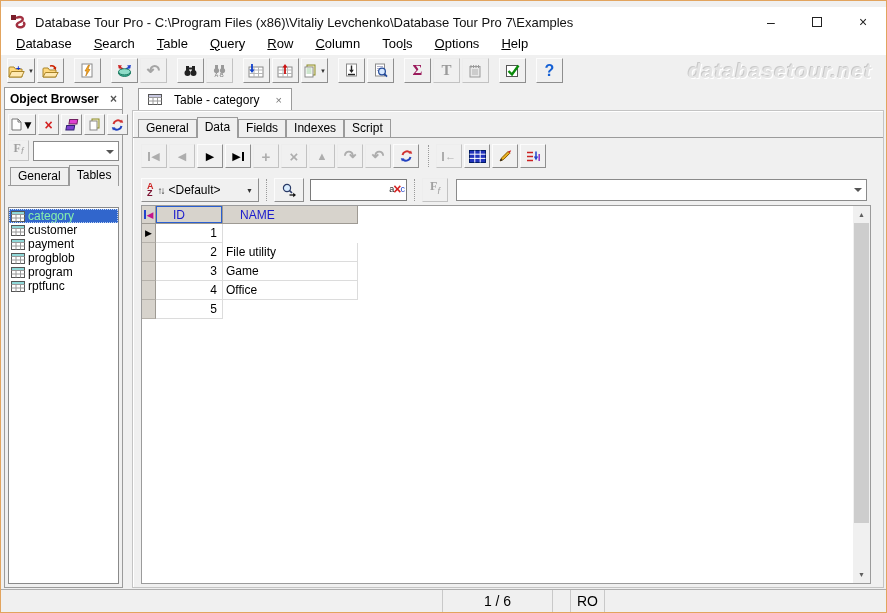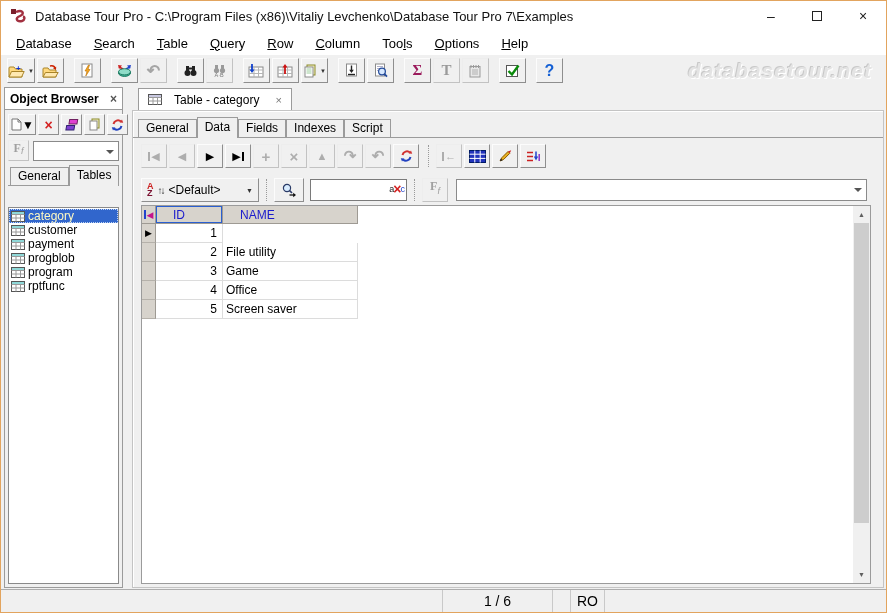--- a/index.html
+++ b/index.html
@@ -1,21 +1,21 @@
 <!DOCTYPE html>
 <html><head>
 <meta charset="utf-8">
 <style>
 *{margin:0;padding:0;box-sizing:border-box}
 html,body{width:887px;height:613px;overflow:hidden}
 body{font-family:"Liberation Sans",sans-serif;font-size:12px;color:#000;background:#fff}
 .window{position:absolute;inset:0;border:1px solid #e2a45e;background:#f0f0f0}
 
 
-.titlebar{position:absolute;left:0;top:0;width:100%;height:30px;background:#fff;display:flex;align-items:center}
+.titlebar{position:absolute;left:0;top:6px;width:100%;height:30px;background:#fff;display:flex;align-items:center}
 .app-icon{margin-left:9px;flex:0 0 auto}
 .title-text{margin-left:8px;font-size:13px;color:#111;white-space:nowrap}
 .win-controls{margin-left:auto;display:flex;height:100%}
 .win-btn{width:46px;height:100%;display:flex;align-items:center;justify-content:center;font-size:14px;color:#222}
 .win-btn.max span{display:block;width:10px;height:10px;border:1px solid #222}
 
 
 .menubar{position:absolute;left:0;top:30px;width:100%;height:24px;background:#fff;display:flex;align-items:center;font-size:13px;padding-left:4px}
 .mi{padding:3px 11px;white-space:nowrap}
 .mi .u{text-decoration:underline}
@@ -44,21 +44,21 @@
 .fbtn{min-width:21px;height:21px;border:1px solid;border-color:#ededed #c2c2c2 #c2c2c2 #ededed;display:inline-flex;align-items:flex-start;justify-content:center;color:#a0a0a0;background:#f0f0f0}
 .Fbig{font-weight:bold;font-size:12px;font-family:"Liberation Serif",serif}
 .fsub{font-style:italic;font-size:9px;margin-top:5px}
 .sb-combo{flex:1;height:20px;background:#fff;border:1px solid #8a8a8a;margin-left:4px;position:relative}
 .combo-arrow{position:absolute;right:4px;top:8px;width:0;height:0;border-left:4px solid transparent;border-right:4px solid transparent;border-top:4px solid #555}
 .sb-tabs{display:flex;align-items:flex-end;height:21px;margin-top:4px;border-bottom:1px solid #9b9b9b;padding-left:2px}
 .tab{border:1px solid #9b9b9b;border-bottom:none;background:#f0f0f0;padding:1px 7px 2px 7px;font-size:12px;position:relative}
 .tab.active{margin-bottom:-1px;padding-bottom:4px;padding-top:2px;z-index:2;background:#f0f0f0}
 .sb-list{position:absolute;top:97px;left:3px;right:3px;bottom:3px;background:#fff;border:1px solid #8a8a8a;padding-top:1px;overflow:hidden}
 .li{display:flex;align-items:center;height:14px;padding-left:2px;gap:3px;white-space:nowrap}
-.li.sel{background:#3166cc;color:#fef9c3;outline:1px dotted #bcd2f5;outline-offset:-1px}
+.li.sel{background:#3166cc;color:#86efac;outline:1px dotted #bcd2f5;outline-offset:-1px}
 
 
 .main{position:absolute;left:131px;top:86px;right:2px;bottom:24px}
 .doc-tabs{height:23px;display:flex;align-items:flex-end;padding-left:6px}
 .doc-tab{height:22px;background:#fff;border:1px solid #9b9b9b;border-bottom:none;display:flex;align-items:center;gap:12px;padding:0 9px;font-size:12px}
 .doc-close{color:#777;font-size:11px;margin-left:4px}
 .panel{position:absolute;top:23px;left:0;right:0;bottom:0;background:#f0f0f0;border:1px solid #c4c4c4;box-shadow:inset 1px 1px 0 #fff}
 .tabs2{display:flex;align-items:flex-end;height:25px;margin-top:2px;border-bottom:1px solid #9b9b9b;padding-left:5px}
 .navbar{display:flex;align-items:center;margin:6px 0 0 8px}
 .nbtn{min-width:26px;height:24px;background:#f0f0f0;border:1px solid;border-color:#fcfcfc #8e8e8e #8e8e8e #fcfcfc;display:inline-flex;align-items:center;justify-content:center;margin-right:2px;font-size:11px}
@@ -621,23 +621,20 @@
               </div>
             <div class="gc nm">
                 <span>Office</span>
               </div>
           </div>
           <div class="grow">
             <div class="gc ind"></div>
             <div class="gc id">
                 <span>5</span>
               </div>
-            <div class="gc nm">
-                <span>Screen saver</span>
-              </div>
           </div>
         </div>
         <div class="vscroll">
           <span class="sarr up">▲</span>
           <span class="sthumb"></span>
           <span class="sarr dn">▼</span>
         </div>
       </div>
     </div>
   </div>

